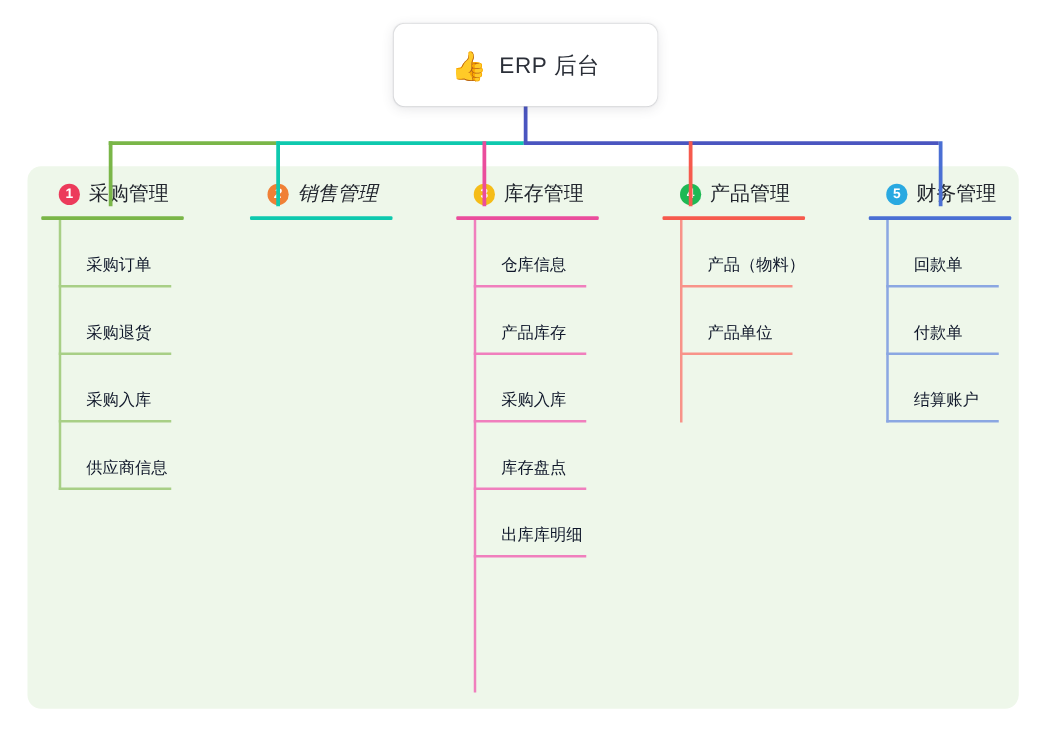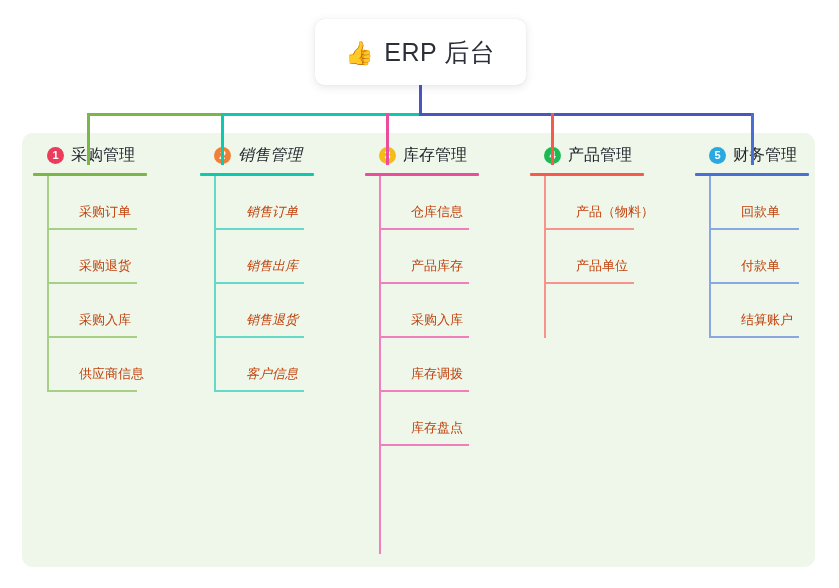--- a/index.html
+++ b/index.html
@@ -30,21 +30,21 @@
     justify-content: center;
     gap: 10px;
     z-index: 6;
   }
   .title-emoji {
     font-size: 23px;
     line-height: 1;
     margin-top: 2px;
   }
   .title-text {
-    font-size: 25px;
+    font-size: 18px;
     color: #2b2f38;
     letter-spacing: 0.5px;
     white-space: nowrap;
   }
 
   
   .root-stem {
     position: absolute;
     left: 419px; top: 85px;
     width: 3px; height: 30px;
@@ -120,24 +120,24 @@
     position: absolute;
     left: 0; top: 0;
     width: 2px;
   }
   .leaf {
     position: relative;
     height: 54px;
   }
   .leaf-label {
     position: absolute;
-    left: 32px;
+    left: 22px;
     bottom: 9px;
     font-size: 13px;
-    color: #c2410c;
+    color: #0f172a;
     white-space: nowrap;
   }
   .leaf-line {
     position: absolute;
     left: 0;
     bottom: 0;
     height: 2px;
   }
 </style>
 </head>
@@ -191,39 +191,20 @@
             <span class="leaf-line" style="width: 90px; background: rgb(168, 207, 134);"></span>
           </div>
         </div>
       </div>
       <div class="column" style="left: 200px; width: 150px; font-style: italic;">
         <div class="col-head">
           <span class="badge" style="background: rgb(240, 128, 54);">2</span>
           <span class="col-title">销售管理</span>
         </div>
         <div class="col-underline" style="width: 114px; background: rgb(14, 201, 174);"></div>
-        <div class="trunk-wrap">
-          <div class="trunk" style="background: rgb(100, 217, 201); height: 216px;"></div>
-          <div class="leaf">
-            <span class="leaf-label">销售订单</span>
-            <span class="leaf-line" style="width: 90px; background: rgb(100, 217, 201);"></span>
-          </div>
-          <div class="leaf">
-            <span class="leaf-label">销售出库</span>
-            <span class="leaf-line" style="width: 90px; background: rgb(100, 217, 201);"></span>
-          </div>
-          <div class="leaf">
-            <span class="leaf-label">销售退货</span>
-            <span class="leaf-line" style="width: 90px; background: rgb(100, 217, 201);"></span>
-          </div>
-          <div class="leaf">
-            <span class="leaf-label">客户信息</span>
-            <span class="leaf-line" style="width: 90px; background: rgb(100, 217, 201);"></span>
-          </div>
-        </div>
       </div>
       <div class="column" style="left: 365px; width: 150px;">
         <div class="col-head">
           <span class="badge" style="background: rgb(245, 188, 24);">3</span>
           <span class="col-title">库存管理</span>
         </div>
         <div class="col-underline" style="width: 114px; background: rgb(234, 77, 156);"></div>
         <div class="trunk-wrap">
           <div class="trunk" style="background: rgb(240, 127, 189); height: 378px;"></div>
           <div class="leaf">
@@ -232,25 +213,25 @@
           </div>
           <div class="leaf">
             <span class="leaf-label">产品库存</span>
             <span class="leaf-line" style="width: 90px; background: rgb(240, 127, 189);"></span>
           </div>
           <div class="leaf">
             <span class="leaf-label">采购入库</span>
             <span class="leaf-line" style="width: 90px; background: rgb(240, 127, 189);"></span>
           </div>
           <div class="leaf">
-            <span class="leaf-label">库存调拨</span>
-            <span class="leaf-line" style="width: 90px; background: rgb(240, 127, 189);"></span>
-          </div>
-          <div class="leaf">
             <span class="leaf-label">库存盘点</span>
+            <span class="leaf-line" style="width: 90px; background: rgb(240, 127, 189);"></span>
+          </div>
+          <div class="leaf">
+            <span class="leaf-label">出库库明细</span>
             <span class="leaf-line" style="width: 90px; background: rgb(240, 127, 189);"></span>
           </div>
         </div>
       </div>
       <div class="column" style="left: 530px; width: 150px;">
         <div class="col-head">
           <span class="badge" style="background: rgb(31, 185, 84);">4</span>
           <span class="col-title">产品管理</span>
         </div>
         <div class="col-underline" style="width: 114px; background: rgb(246, 90, 77);"></div>

